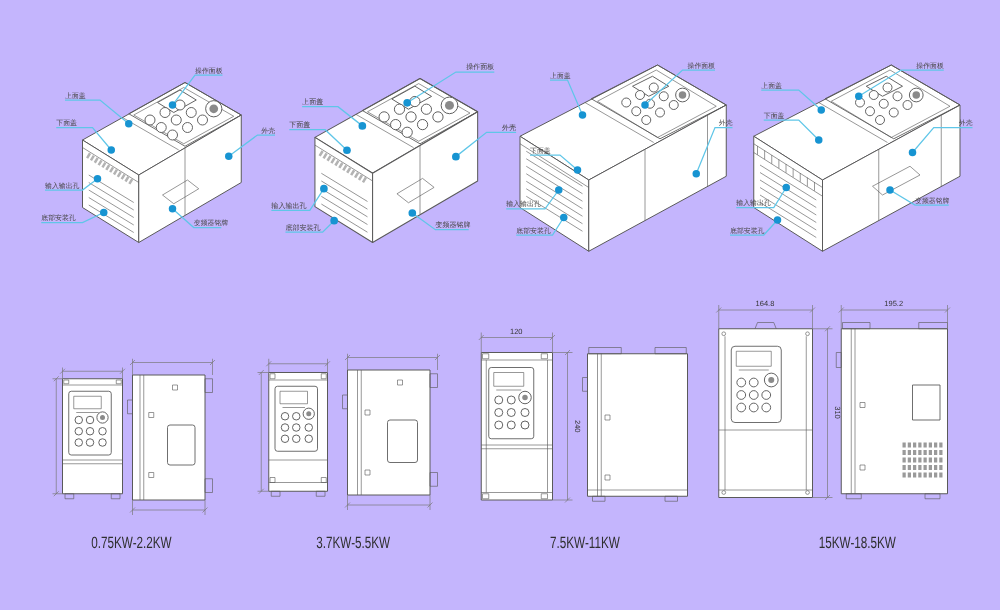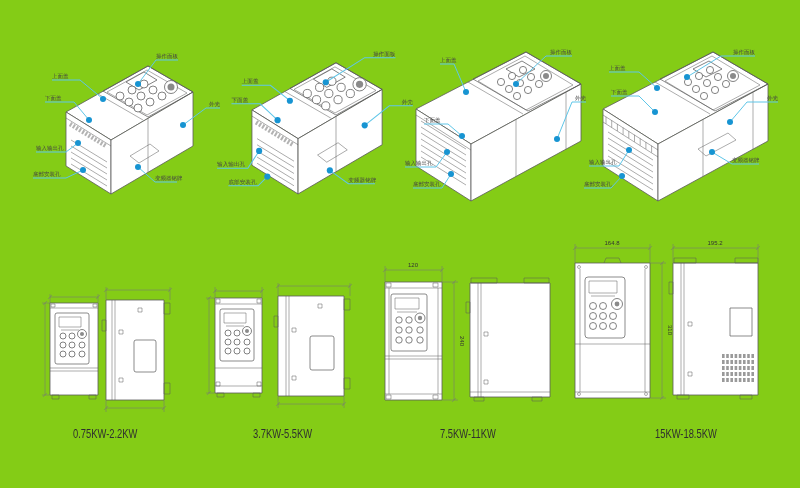--- a/index.html
+++ b/index.html
@@ -1,16 +1,16 @@
 <!DOCTYPE html>
 <html><head>
 <meta charset="utf-8">
 <style>
   html,body{margin:0;padding:0;background:#fff;}
-  .page{position:relative;width:800px;height:488px;background:#84cc16;overflow:hidden;
+  .page{position:relative;width:800px;height:488px;background:#c4b5fd;overflow:hidden;
         font-family:"Liberation Sans",sans-serif;}
   svg{position:absolute;overflow:visible;}
   
   .ol{fill:#fff;stroke:#5a5a5a;stroke-width:.8;stroke-linejoin:round;}
   .ln{fill:none;stroke:#5a5a5a;stroke-width:.7;stroke-linejoin:round;}
   .thin{stroke-width:.5;}
   .btn{fill:#fff;stroke:#5a5a5a;stroke-width:.75;}
   .knobin{fill:#8a8a8a;stroke:none;}
   .strip{stroke:#b3b3b3;stroke-width:4.5;stroke-dasharray:2 1.6;fill:none;}
   .grille5{stroke:#9a9a9a;stroke-width:4;stroke-dasharray:2.6 1.6;fill:none;}

